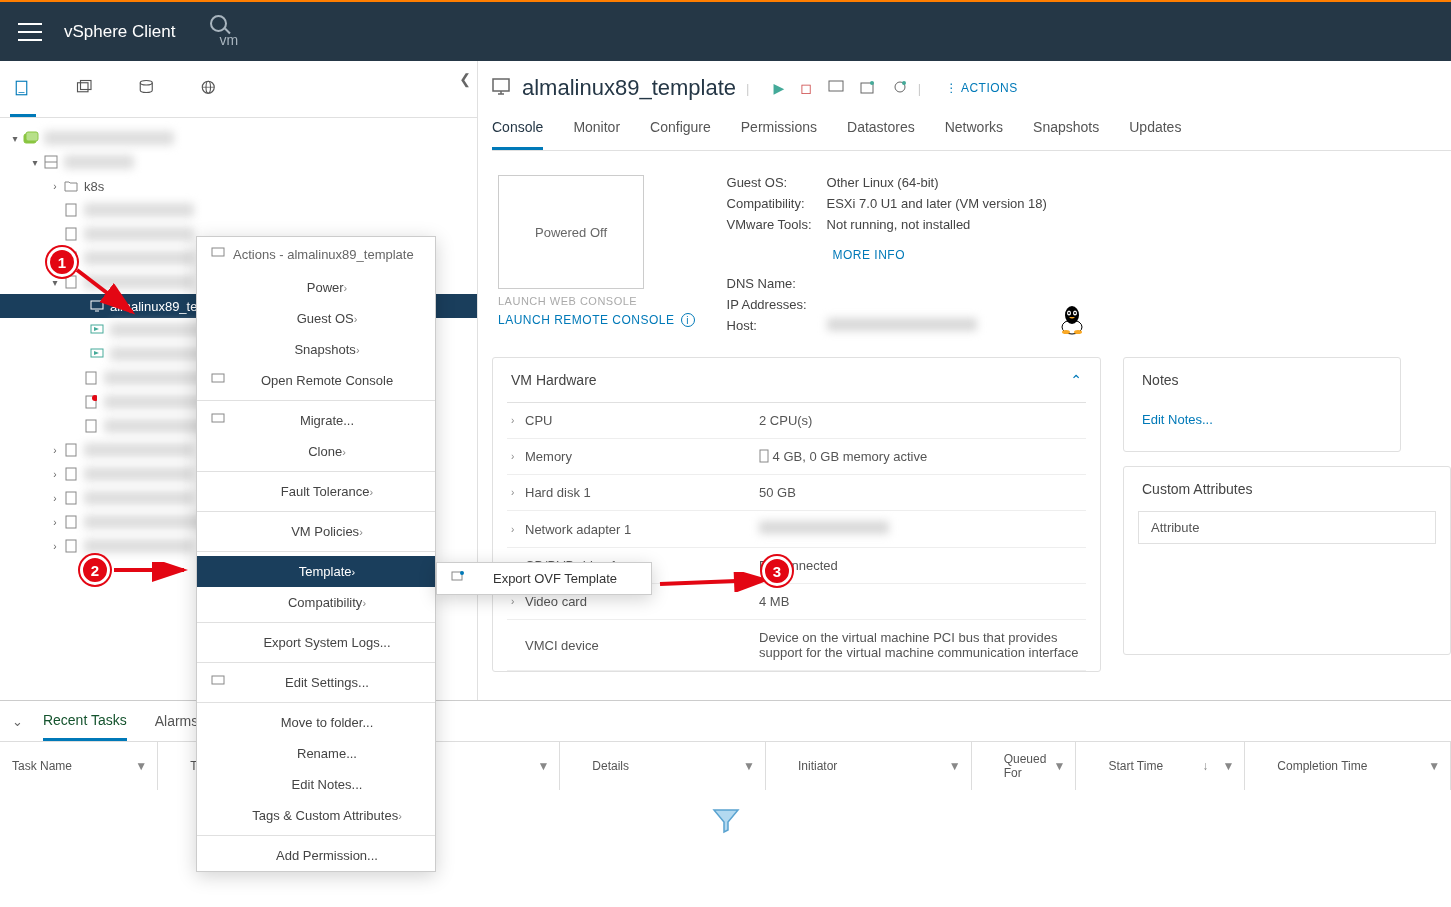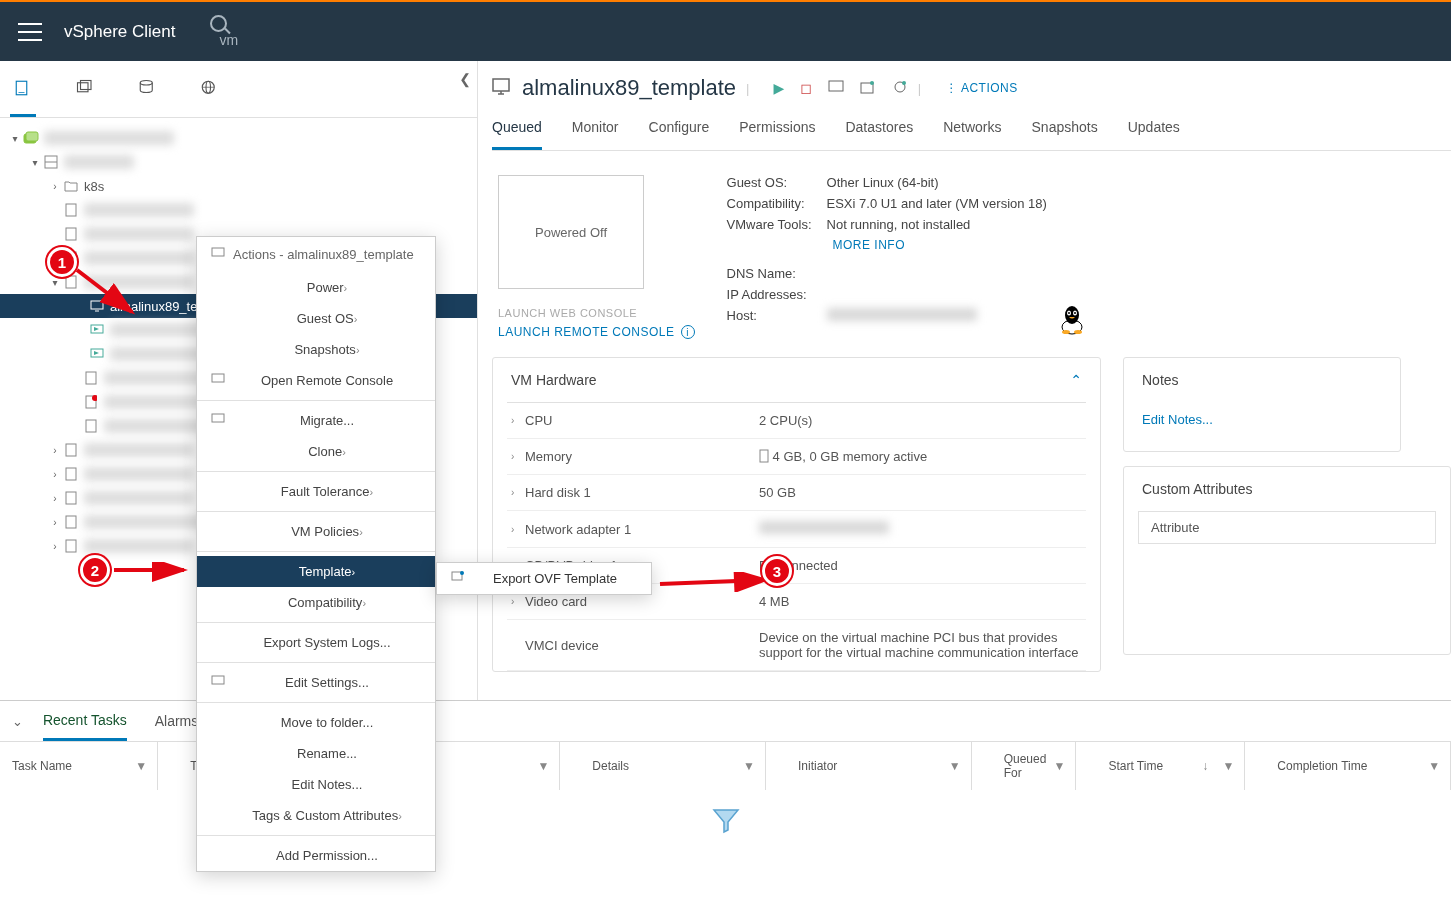--- a/index.html
+++ b/index.html
@@ -39,28 +39,28 @@
 .action-icons { display: flex; gap: 16px; align-items: center; margin-left: 14px; }
 .action-icons span { cursor: pointer; font-size: 14px; }
 .actions-link { color: #0079b8; font-size: 12px; letter-spacing: 0.5px; margin-left: 14px; cursor: pointer; }
 
 .tabs { display: flex; gap: 30px; border-bottom: 1px solid #e0e0e0; margin-top: 12px; }
 .tab { padding: 6px 0 12px 0; color: #555; cursor: pointer; font-size: 14px; }
 .tab.active { color: #253746; border-bottom: 3px solid #0079b8; }
 
 .summary-top { display: flex; gap: 32px; padding: 24px 0 18px 6px; }
 .power-box { width: 146px; height: 114px; border: 1px solid #ccc; display: flex; align-items: center; justify-content: center; color: #666; font-size: 13px; }
-.launch-web { color: #aaa; font-size: 11px; letter-spacing: 0.5px; margin-top: 18px; }
+.launch-web { color: #aaa; font-size: 11px; letter-spacing: 0.5px; margin-top: 6px; }
 .launch-remote { color: #0079b8; font-size: 12px; letter-spacing: 0.5px; margin-top: 6px; cursor: pointer; display: flex; align-items: flex-end; gap: 6px; }
 
 .info-grid { font-size: 13px; color: #444; }
 .info-row { display: flex; margin-bottom: 6px; }
 .info-label { width: 100px; color: #444; }
 .info-val { color: #444; }
-.more-info { color: #0079b8; font-size: 12px; letter-spacing: 0.5px; margin: 6px 0 14px 106px; cursor: pointer; }
+.more-info { color: #0079b8; font-size: 12px; letter-spacing: 0.5px; margin: 16px 0 14px 106px; cursor: pointer; }
 
 .cards-row { display: flex; gap: 22px; }
 .card { border: 1px solid #e0e0e0; border-radius: 3px; }
 .card-header { padding: 14px 18px; display: flex; justify-content: space-between; align-items: center; color: #444; font-size: 14px; }
 .hw-card { width: 652px; }
 .hw-body { border-top: 1px solid #e0e0e0; margin: 0 14px; }
 .hw-row { display: flex; align-items: center; padding: 10px 4px; border-bottom: 1px solid #eee; font-size: 13px; }
 .hw-caret { width: 14px; color: #888; font-size: 10px; }
 .hw-name { width: 234px; color: #555; }
 .hw-val { color: #555; flex: 1; }
@@ -342,21 +342,21 @@
         <span style="color:#666"><svg width="16" height="14" viewBox="0 0 16 14">
               <circle cx="8" cy="7" r="5" fill="none" stroke="#666"></circle>
               <circle cx="12" cy="3" r="2" fill="#4a9"></circle>
             </svg></span>
       </div>
       <span style="color:#ccc">|</span>
       <span class="actions-link"><span style="color:#0079b8">⋮</span> <span>ACTIONS</span></span>
     </div>
 
     <div class="tabs" id="tabs-container">
-        <div class="tab active">Queued</div>
+        <div class="tab active">Console</div>
         <div class="tab">Monitor</div>
         <div class="tab">Configure</div>
         <div class="tab">Permissions</div>
         <div class="tab">Datastores</div>
         <div class="tab">Networks</div>
         <div class="tab">Snapshots</div>
         <div class="tab">Updates</div>
       </div>
 
     <div class="summary-top">

